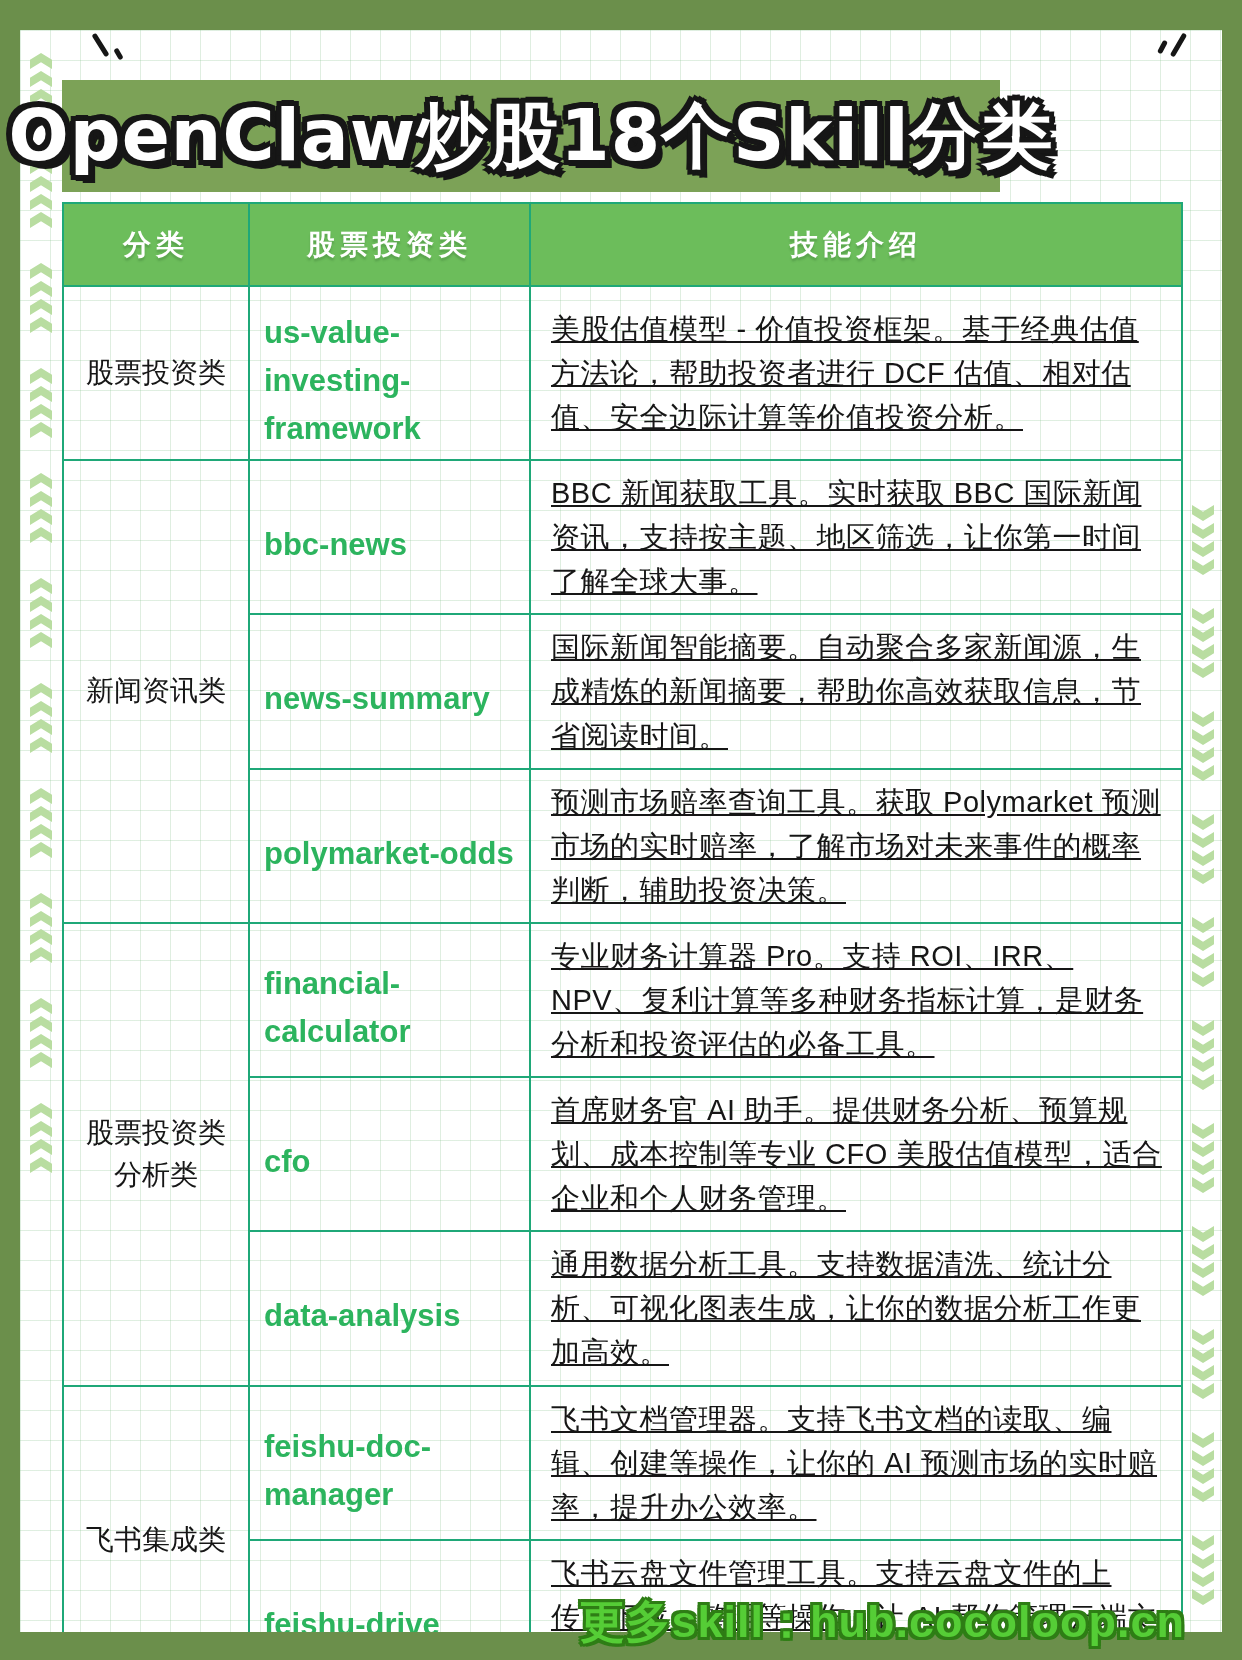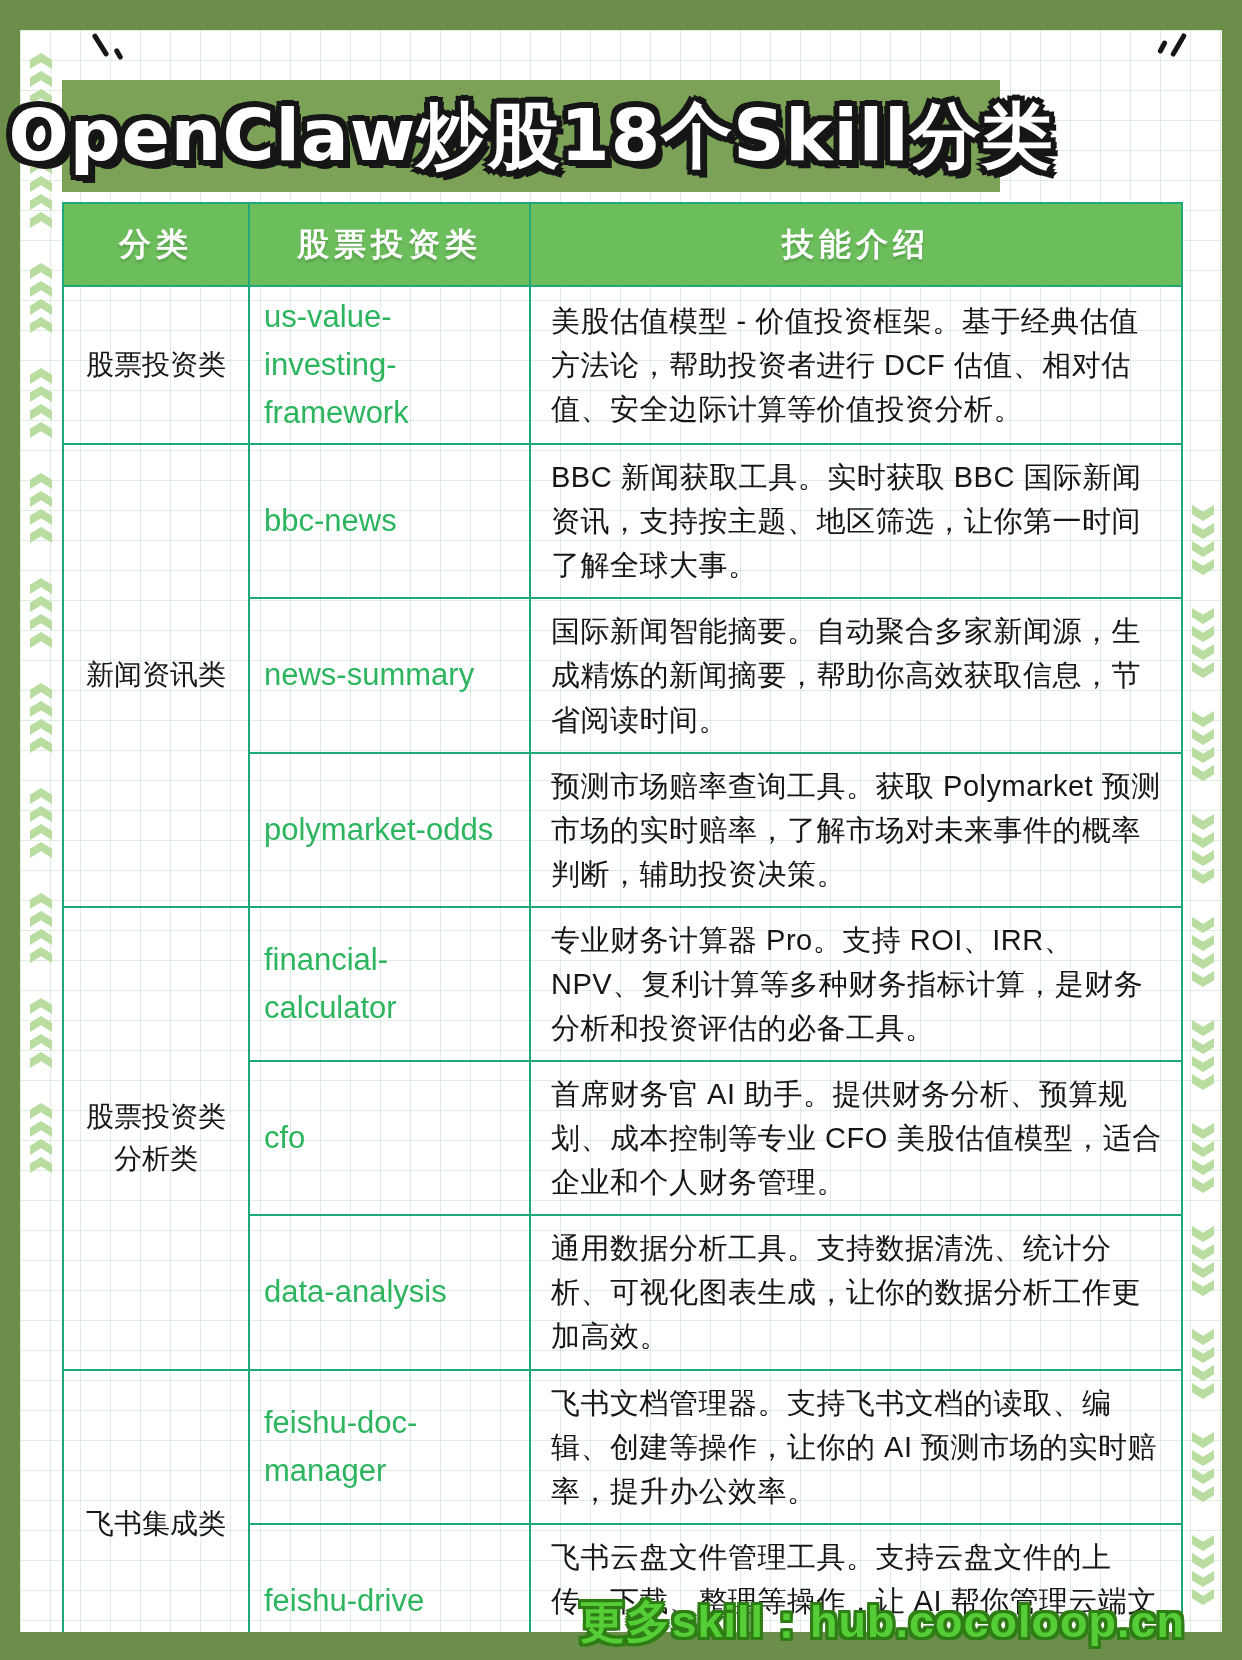--- a/index.html
+++ b/index.html
@@ -75,51 +75,52 @@
   table.skills th, table.skills td{
     border:2px solid var(--border-green);
   }
   col.c1{width:186px;} col.c2{width:281px;} col.c3{width:652px;}
   tr.hdr{height:83px;}
   tr.r{height:148px;}
   tr.r-last{height:128px;}
   th{
     background:var(--header-green);
     color:#ffffff;
-    font-size:32px;
+    font-size:28px;
     font-weight:bold;
     letter-spacing:5px;
     text-align:center;
     text-shadow:0 3px 2px rgba(40,90,40,0.25);
   }
   td.cat{
     text-align:center;
     vertical-align:middle;
     font-size:28px;
     color:var(--ink);
     white-space:pre-line;
     line-height:1.5;
   }
   td.skill{
     vertical-align:middle;
-    padding:6px 10px 6px 14px;
+    padding:22px 10px 6px 14px;
     font-size:31px;
-    font-weight:normal;
+    font-weight:bold;
     color:var(--skill-green);
     line-height:1.55;
     overflow-wrap:break-word;
     border-radius:24px;
   }
   td.desc{
     vertical-align:middle;
     padding:10px 18px 10px 20px;
     font-size:29px;
     color:var(--ink);
     line-height:1.52;
     letter-spacing:0.5px;
+    text-decoration:underline;
   }
   
   .bottom-bar{
     position:absolute;left:0;bottom:0;width:1242px;height:28px;
     background:var(--olive);
   }
   .footer-link{
     position:absolute;
     right:57px; bottom:8px;
     font-size:45px;

